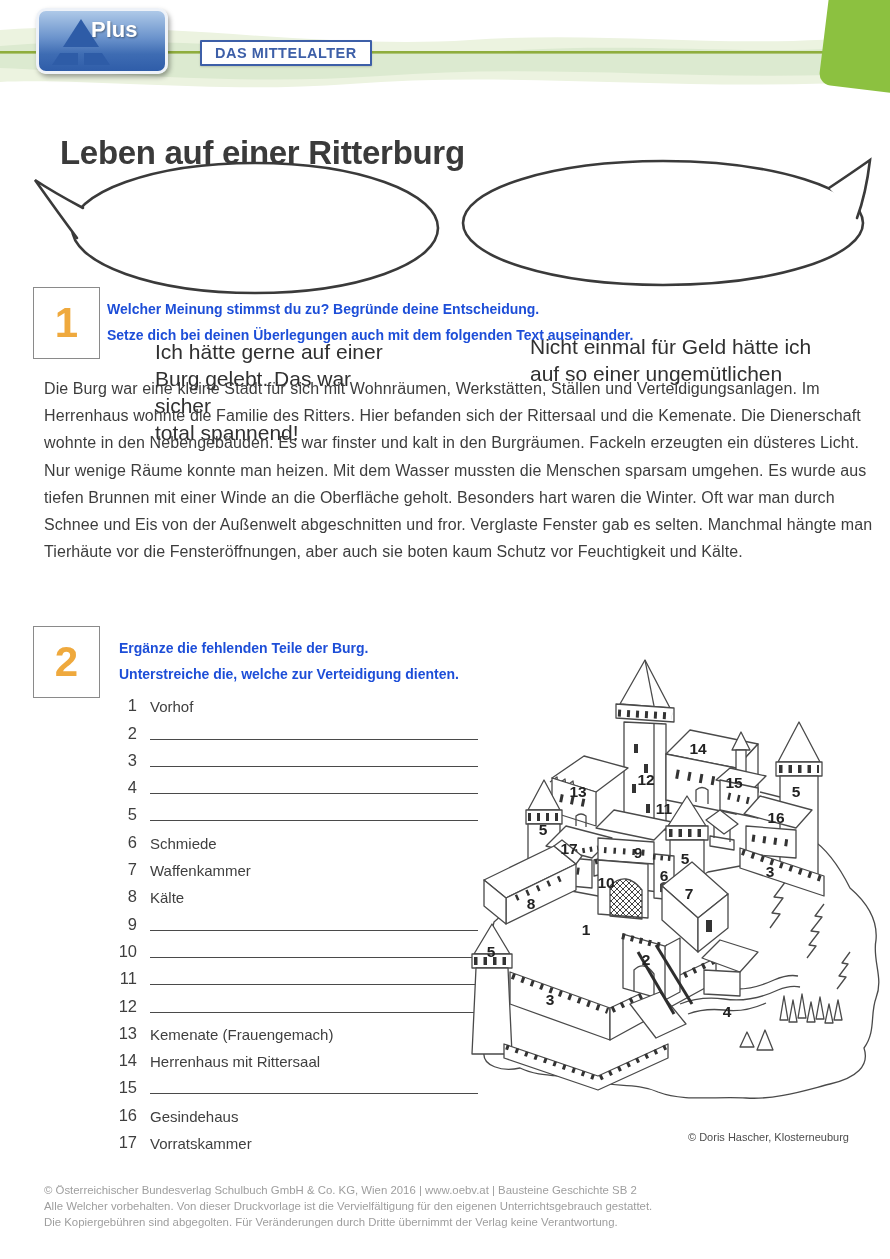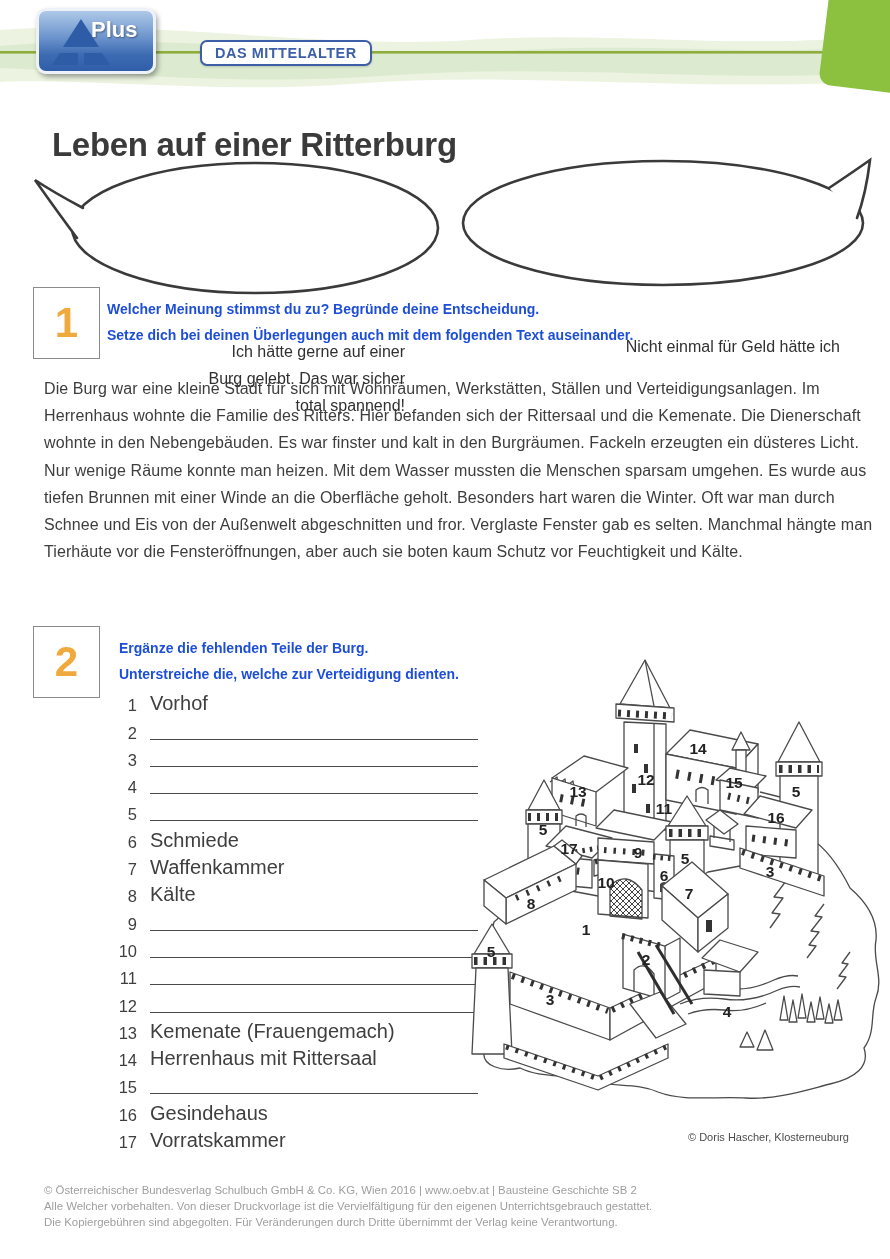--- a/index.html
+++ b/index.html
@@ -1,52 +1,52 @@
 <!DOCTYPE html>
 <html><head>
 <meta charset="utf-8">
 <style>
   html,body{margin:0;padding:0;background:#fff;}
   .page{position:relative;width:890px;height:1259px;background:#ffffff;overflow:hidden;
         font-family:"Liberation Sans",sans-serif;color:#3d3d3d;}
 
   
   .header-svg{position:absolute;left:0;top:0;}
-  .logo{position:absolute;left:36px;top:8px;width:120px;height:66px;border-radius:10px;
+  .logo{position:absolute;left:36px;top:8px;width:132px;height:66px;border-radius:10px;
         background:linear-gradient(180deg,#aec9e8 0%,#6b93cc 45%,#3e6cb3 70%,#34straight 100%);
         background:linear-gradient(180deg,#aec9e8 0%,#6b93cc 45%,#3e6cb3 72%,#2f5da9 100%);
         border:3px solid #eef2f8;box-shadow:2px 3px 5px rgba(0,0,0,.35);box-sizing:border-box;padding-left:19px;}
   .logo-text{position:absolute;left:52px;top:6px;color:#fff;font-weight:700;font-size:22px;
              text-shadow:1px 1px 2px rgba(0,0,0,.4);}
-  .badge{position:absolute;left:200px;top:40px;background:#fff;border:2px solid #3d5fa8;border-radius:7px;
+  .badge{position:absolute;left:200px;top:40px;background:#fff;border:2px solid #3d5fa8;border-radius:1px;
          padding:3px 13px;color:#3d5fa8;font-weight:700;font-size:14.5px;letter-spacing:.5px;
          box-shadow:0 1px 2px rgba(0,0,0,.15);}
 
   .page-title{position:absolute;left:44px;top:118px;font-size:33px;font-weight:700;color:#3a3a3a;letter-spacing:-.3px;}
 
   
   .bubbles{position:absolute;left:25px;top:152px;}
-  .bubble-text{position:absolute;text-align:right;font-size:16px;line-height:27px;color:#303030;}
+  .bubble-text{position:absolute;text-align:left;font-size:21px;line-height:27px;color:#303030;}
   .bt-left{left:130px;top:186px;width:250px;}
   .bt-right{left:505px;top:181px;width:310px;}
 
   
   .task-box{position:absolute;width:67px;height:72px;border:1.6px solid #8a8a8a;background:#fff;
             display:flex;align-items:center;justify-content:center;box-sizing:border-box;}
   .task-num{font-size:42px;font-weight:700;color:#efa93d;}
   .task-text{position:absolute;left:107px;font-size:14px;font-weight:700;color:#1d4ed8;line-height:26px;}
 
   .paragraph{position:absolute;left:44px;top:375px;width:836px;font-size:16px;line-height:27.2px;
              color:#3d3d3d;letter-spacing:.1px;}
 
   
   .burg-list{position:absolute;left:103px;top:688px;width:380px;}
   .list-row{display:flex;align-items:flex-end;height:27.3px;}
   .list-num{width:34px;text-align:right;font-size:16.5px;color:#3f3f3f;flex:0 0 34px;}
-  .list-text{margin-left:13px;font-size:20px;color:#3f3f3f;white-space:nowrap;}
+  .list-text{margin-left:13px;font-size:15px;color:#3f3f3f;white-space:nowrap;}
   .answer-line{margin-left:13px;width:328px;border-bottom:1.5px solid #4a4a4a;height:20px;margin-bottom:3px;}
 
   
   .illustration{position:absolute;left:458px;top:652px;width:432px;height:485px;}
   .castle-labels{position:absolute;left:0;top:0;width:432px;height:485px;}
   .castle-num{position:absolute;transform:translate(-50%,-50%);font-size:15.5px;font-weight:700;color:#222;}
   .credit{position:absolute;left:688px;top:1131px;font-size:11px;color:#4d4d4d;}
 
   
   .footer{position:absolute;left:44px;top:1183px;font-size:11.4px;line-height:15.8px;color:#9e9e9e;}
@@ -70,36 +70,37 @@
     <svg width="80" height="60" style="position:absolute;left:2px;top:0;">
       <polygon points="40,8 58,36 22,36" fill="#2e5ca7"></polygon>
       <polygon points="19,42 37,42 37,54 11,54" fill="#2e5ca7"></polygon>
       <polygon points="43,42 61,42 69,54 43,54" fill="#2e5ca7"></polygon>
     </svg>
     <span class="logo-text">Plus</span>
   </div>
 
   <div class="badge">DAS MITTELALTER</div>
 
-  <h1 class="page-title" style="margin:8px;">Leben auf einer Ritterburg</h1>
+  <h1 class="page-title" style="margin:16px;">Leben auf einer Ritterburg</h1>
 
   <div class="bubbles">
     <svg width="855" height="150">
       <ellipse cx="230" cy="76" rx="183" ry="65" fill="#fff" stroke="#3a3a3a" stroke-width="2.6"></ellipse>
       <path d="M58,56 Q28,40 10,28 Q34,62 52,86" fill="#fff" stroke="#3a3a3a" stroke-width="2.6" stroke-linecap="round"></path>
       <ellipse cx="638" cy="71" rx="200" ry="62" fill="#fff" stroke="#3a3a3a" stroke-width="2.6"></ellipse>
       <path d="M804,36 Q828,20 845,8 Q841,42 832,66" fill="#fff" stroke="#3a3a3a" stroke-width="2.6" stroke-linecap="round"></path>
     </svg>
     <div class="bubble-text bt-left">
       <div>Ich hätte gerne auf einer</div>
       <div>Burg gelebt. Das war sicher</div>
       <div>total spannend!</div>
     </div>
     <div class="bubble-text bt-right">
       <div>Nicht einmal für Geld hätte ich</div>
+      <div>auf so einer ungemütlichen</div>
     </div>
   </div>
 
   <div class="task-box" style="left:33px;top:287px;">
     <span class="task-num">1</span>
   </div>
   <div class="task-text" style="top:296px;">
     <div>Welcher Meinung stimmst du zu? Begründe deine Entscheidung.</div>
     <div>Setze dich bei deinen Überlegungen auch mit dem folgenden Text auseinander.</div>
   </div>

